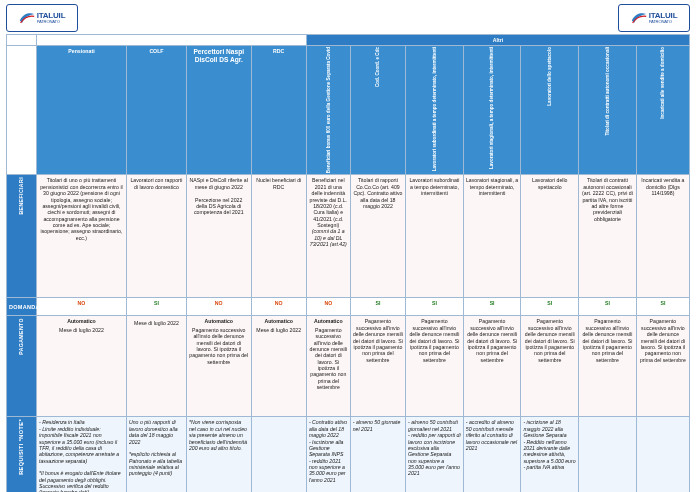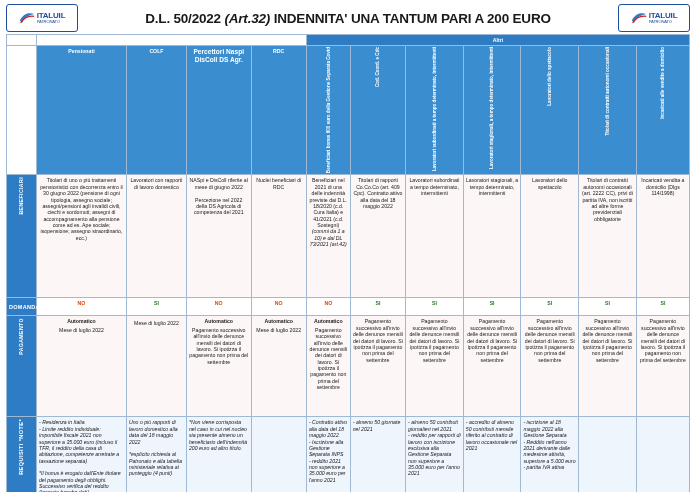--- a/index.html
+++ b/index.html
@@ -133,23 +133,20 @@
       <svg class="swoosh" viewBox="0 0 20 20">
         <path d="M1 13 C6 4, 13 3, 19 5 C13 6, 7 9, 4 16 Z" fill="#2e7cc4"></path>
         <path d="M2 16 C7 9, 13 7, 19 8" stroke="#d11f26" stroke-width="1.6" fill="none"></path>
       </svg>
       <div class="logotext">
         <div>ITALUIL</div>
         <div style="font-size:4.2px;font-weight:normal;">PATRONATO</div>
       </div>
     </div>
 
-    <div class="title">
-      <span>D.L. 50/2022 </span><span class="ital">(Art.32)</span><span> INDENNITA' UNA TANTUM PARI A 200 EURO</span>
-    </div>
 
     <div class="logo">
       <svg class="swoosh" viewBox="0 0 20 20">
         <path d="M1 13 C6 4, 13 3, 19 5 C13 6, 7 9, 4 16 Z" fill="#2e7cc4"></path>
         <path d="M2 16 C7 9, 13 7, 19 8" stroke="#d11f26" stroke-width="1.6" fill="none"></path>
       </svg>
       <div class="logotext">
         <div>ITALUIL</div>
         <div style="font-size:4.2px;font-weight:normal;">PATRONATO</div>
       </div>

